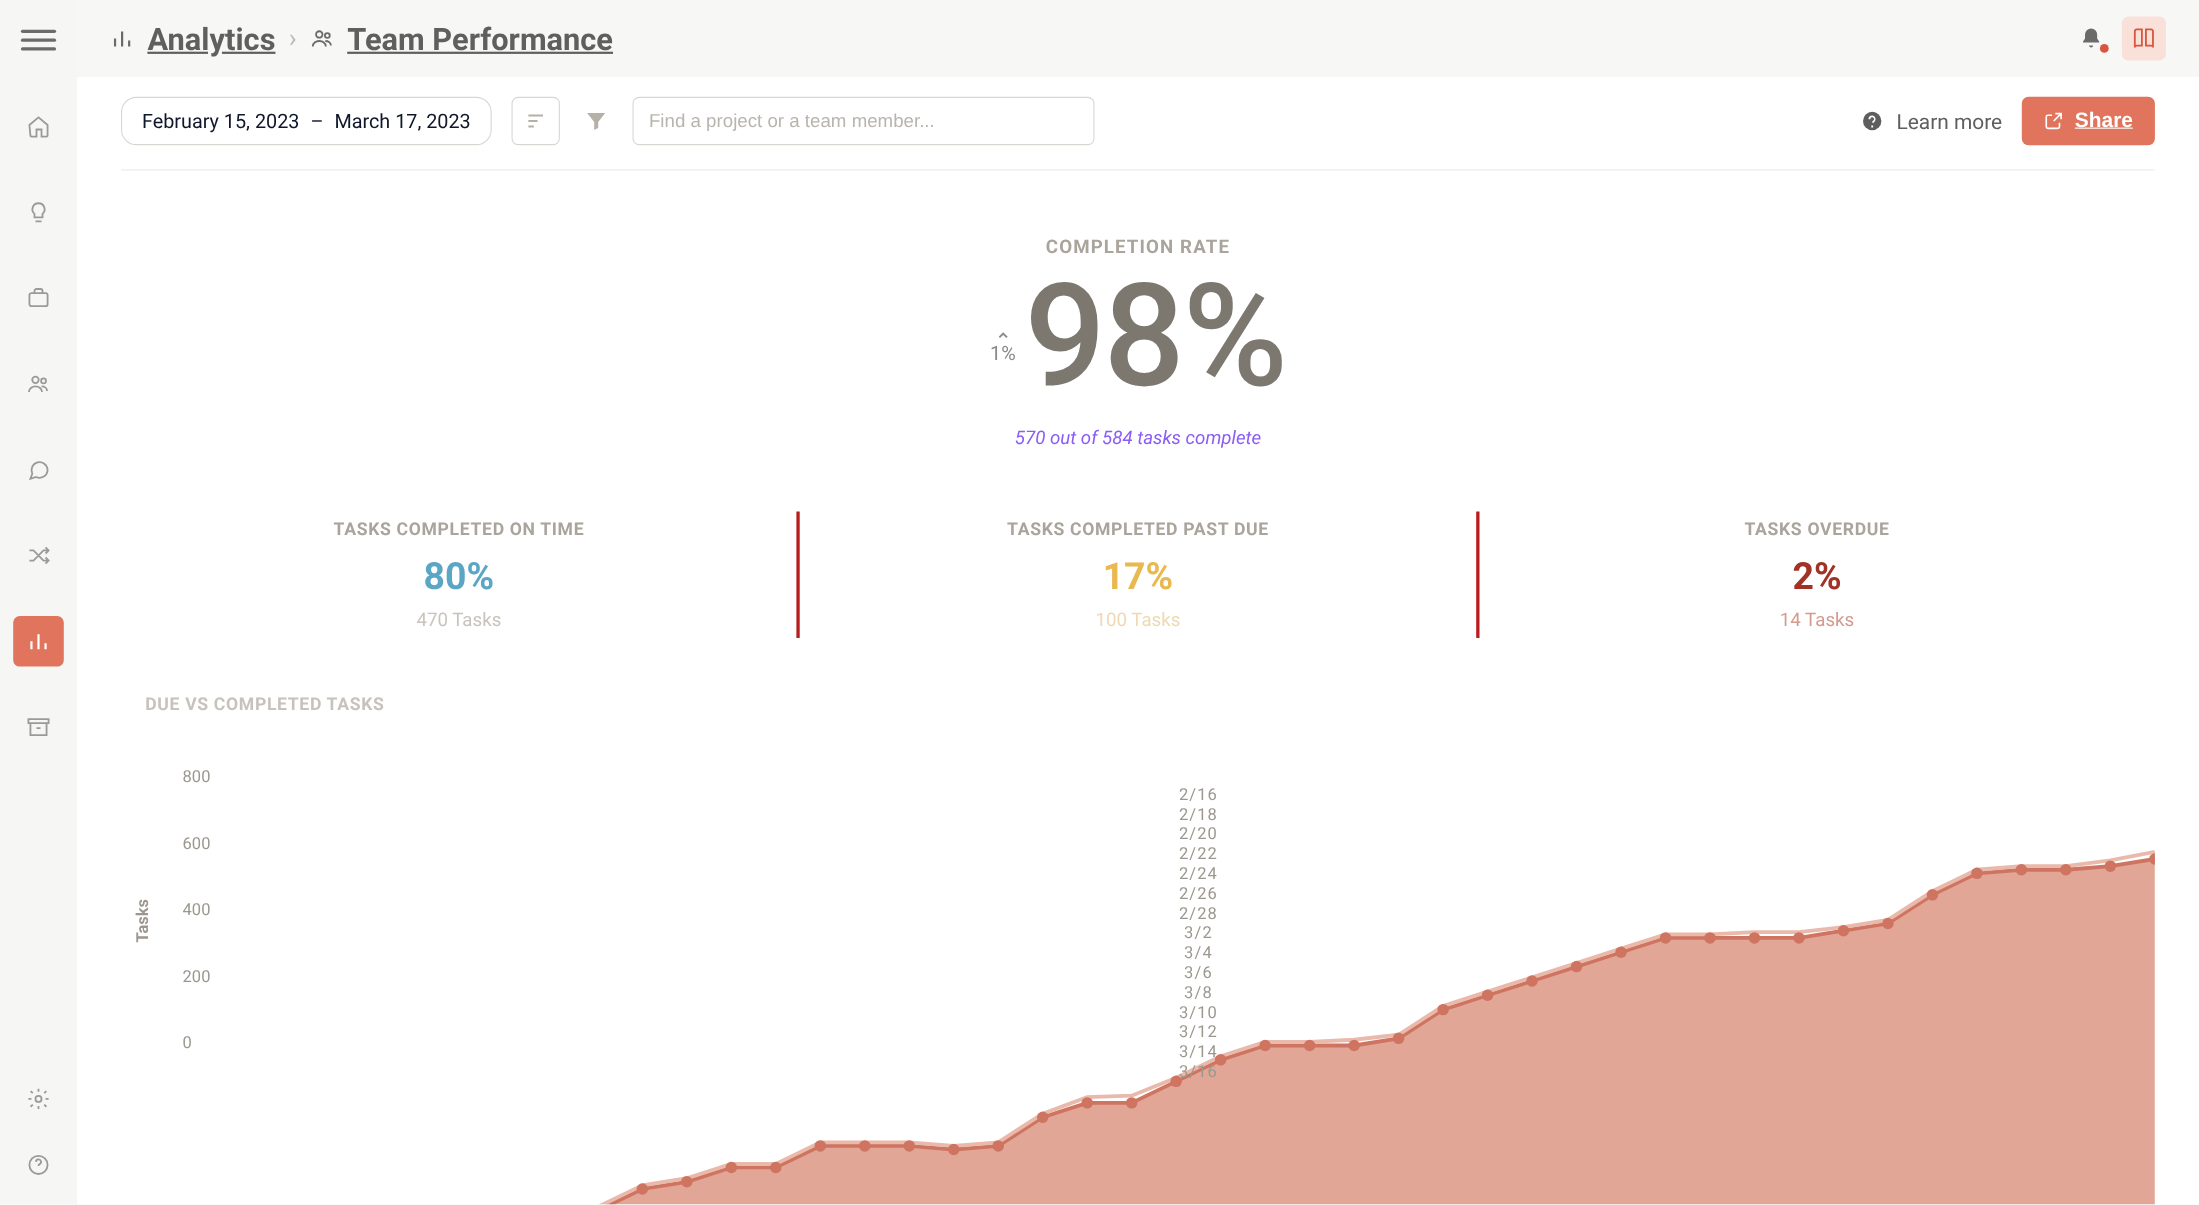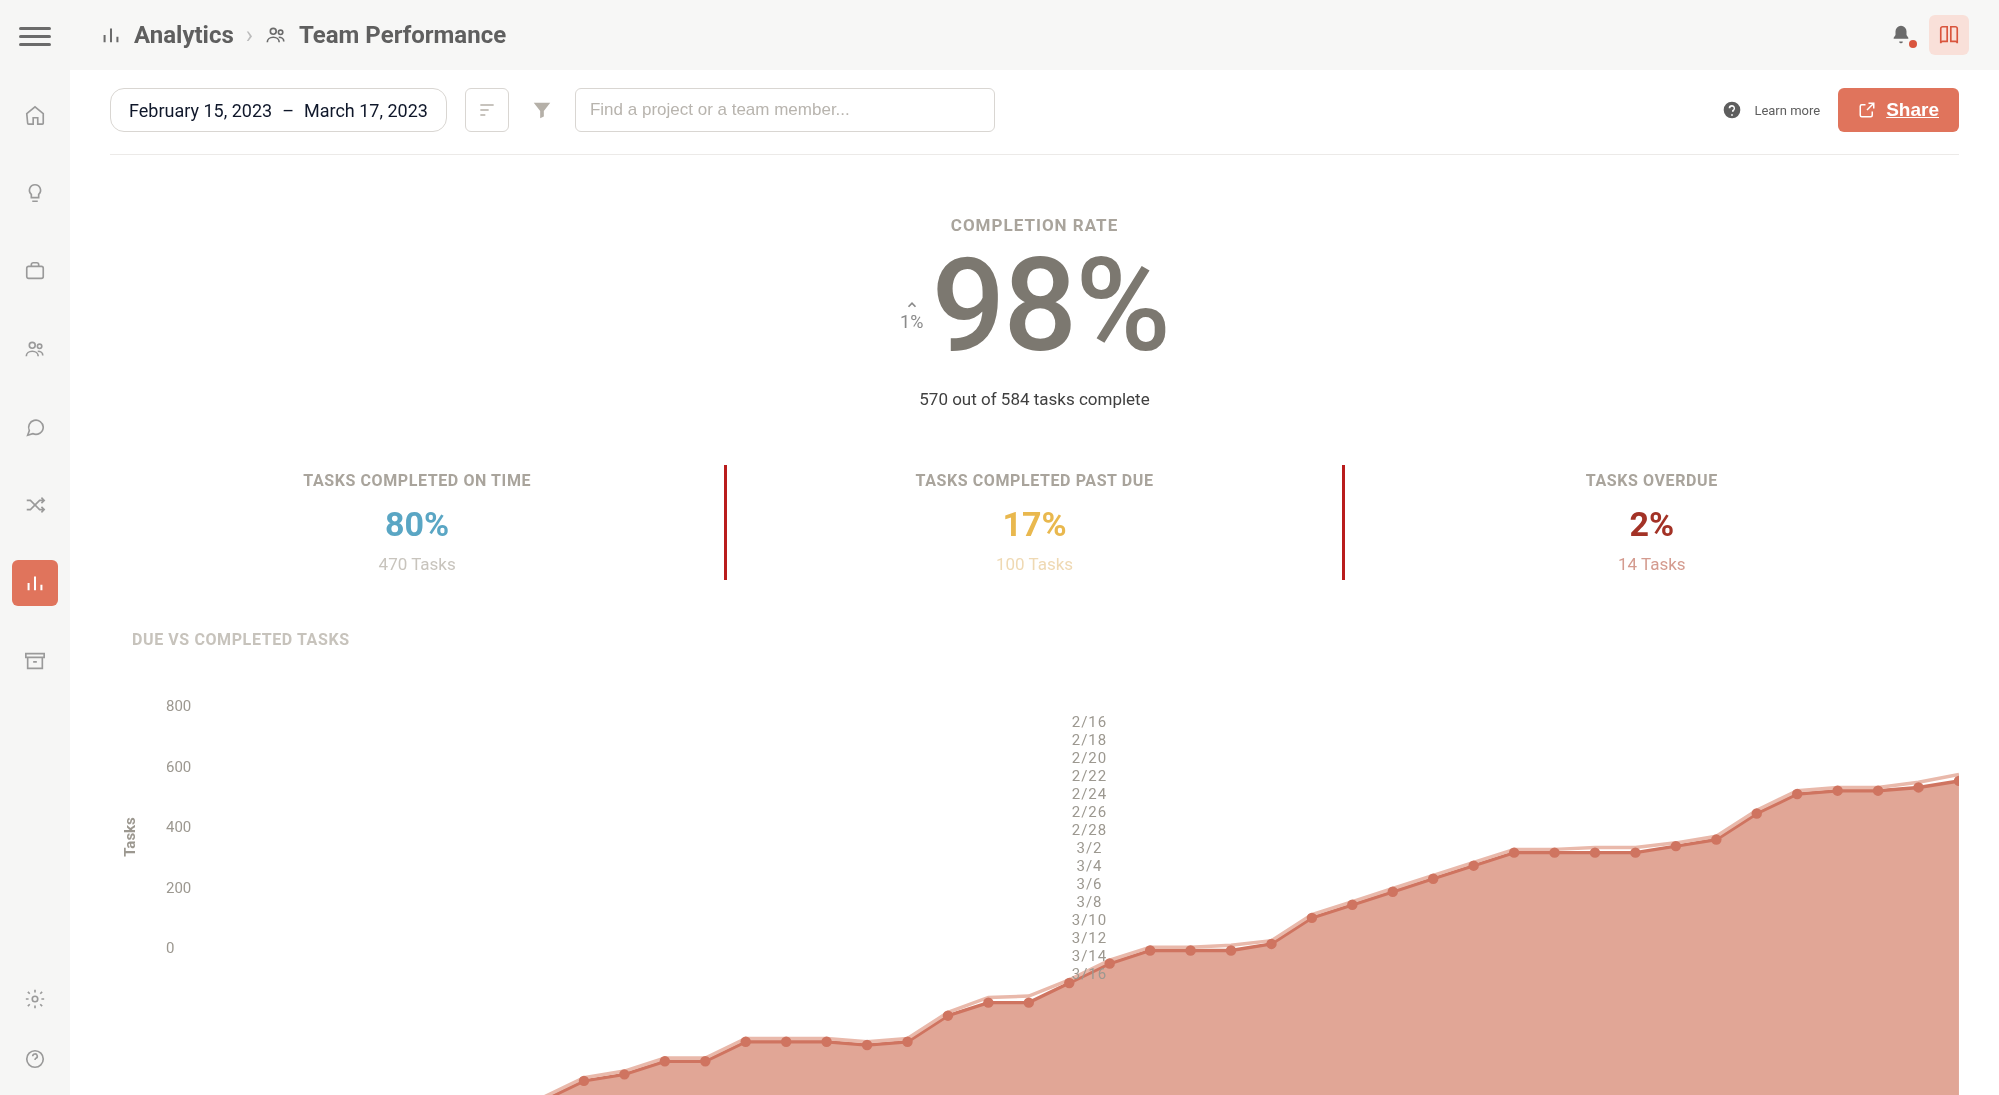--- a/index.html
+++ b/index.html
@@ -37,21 +37,21 @@
   .rail .bottom svg { stroke:#9a9a9a; }
 
   
   .main { flex:1; background:#fff; border-radius:0; display:flex; flex-direction:column; }
 
   
   .crumbbar {
     height:70px; display:flex; align-items:center; padding:0 30px; gap:12px;
     background:#f7f7f6;
   }
-  .crumbbar .title1, .crumbbar .title2 { font-size:24px; font-weight:700; color:#5f5f5f; }
+  .crumbbar .title1, .crumbbar .title2 { font-size:28px; font-weight:700; color:#5f5f5f;text-decoration:underline; }
   .crumbbar .sep { font-size:24px; color:#bcbcbc; }
   .crumbbar .ic { display:inline-flex; }
   .crumbbar .right { margin-left:auto; display:flex; align-items:center; gap:14px;}
   .bell { position:relative; width:28px; height:28px; display:flex; align-items:center; justify-content:center; cursor:pointer;}
   .bell .dot { position:absolute; right:-2px; bottom:1px; width:8px; height:8px; background:#d9553d; border-radius:50%; }
   .bookbtn { width:40px; height:40px; background:#f9e0d9; border-radius:6px; display:flex; align-items:center; justify-content:center; cursor:pointer;}
 
   
   .page { flex:1; background:#fff; padding: 18px 40px 0 40px; overflow:hidden;}
   .toolbar { display:flex; align-items:center; gap:18px; padding-bottom:22px; border-bottom:1px solid #eceae8; }
@@ -66,33 +66,33 @@
   .funnel { width:30px; display:flex; justify-content:center; cursor:pointer; }
   .searchbox {
     border:1px solid #d9d6d2; border-radius:6px; height:44px; width:420px;
     padding:0 14px; display:flex; align-items:center;
   }
   .searchbox input {
     border:none; outline:none; width:100%; font-size:17px; color:#6b6b6b; background:transparent;
   }
   .searchbox input::placeholder { color:#b8b4ae; }
   .toolbar .spacer { flex:1; }
-  .learn { display:flex; align-items:center; gap:12px; font-size:13px; color:#5e5e5e; cursor:pointer;}
+  .learn { display:flex; align-items:center; gap:12px; font-size:19px; color:#5e5e5e; cursor:pointer;}
   .sharebtn {
     background:#e0745c; color:#fff; border:none; border-radius:6px; height:44px;
     padding:0 20px; font-size:19px; font-weight:600; display:flex; align-items:center; gap:10px; cursor:pointer;text-decoration:underline;
   }
 
   
   .completion { text-align:center; padding-top:60px; }
   .completion .label { font-size:17px; letter-spacing:1px; font-weight:700; color:#a9a49c; }
   .completion .bigrow { display:flex; align-items:center; justify-content:center; gap:8px; margin-top:6px;}
   .completion .delta { display:flex; flex-direction:column; align-items:center; color:#8a8a8a; font-size:18px; line-height:1.1; margin-top:18px;}
   .completion .bigpct { font-size:130px; font-weight:500; color:#7c7870; line-height:1; letter-spacing:-2px;}
-  .completion .sub { margin-top:18px; font-size:17px; color:#404040; }
+  .completion .sub { margin-top:18px; font-size:17px; color:#8b5cf6;font-style:italic; }
 
   
   .stats { display:flex; margin-top:56px; }
   .stats .col { flex:1; text-align:center; padding:6px 20px; }
   .stats .col + .col { border-left:3px solid #b91c1c; }
   .stats .lbl { font-size:16px; letter-spacing:0.6px; font-weight:700; color:#a9a49c; }
   .stats .pct { font-size:34px; font-weight:700; margin-top:14px; }
   .stats .tasks { font-size:17px; margin-top:10px; }
   .c-blue .pct { color:#5aa6c4; } .c-blue .tasks { color:#c8c4bd; }
   .c-yellow .pct { color:#e9b84e; } .c-yellow .tasks { color:#efd9b3; }

